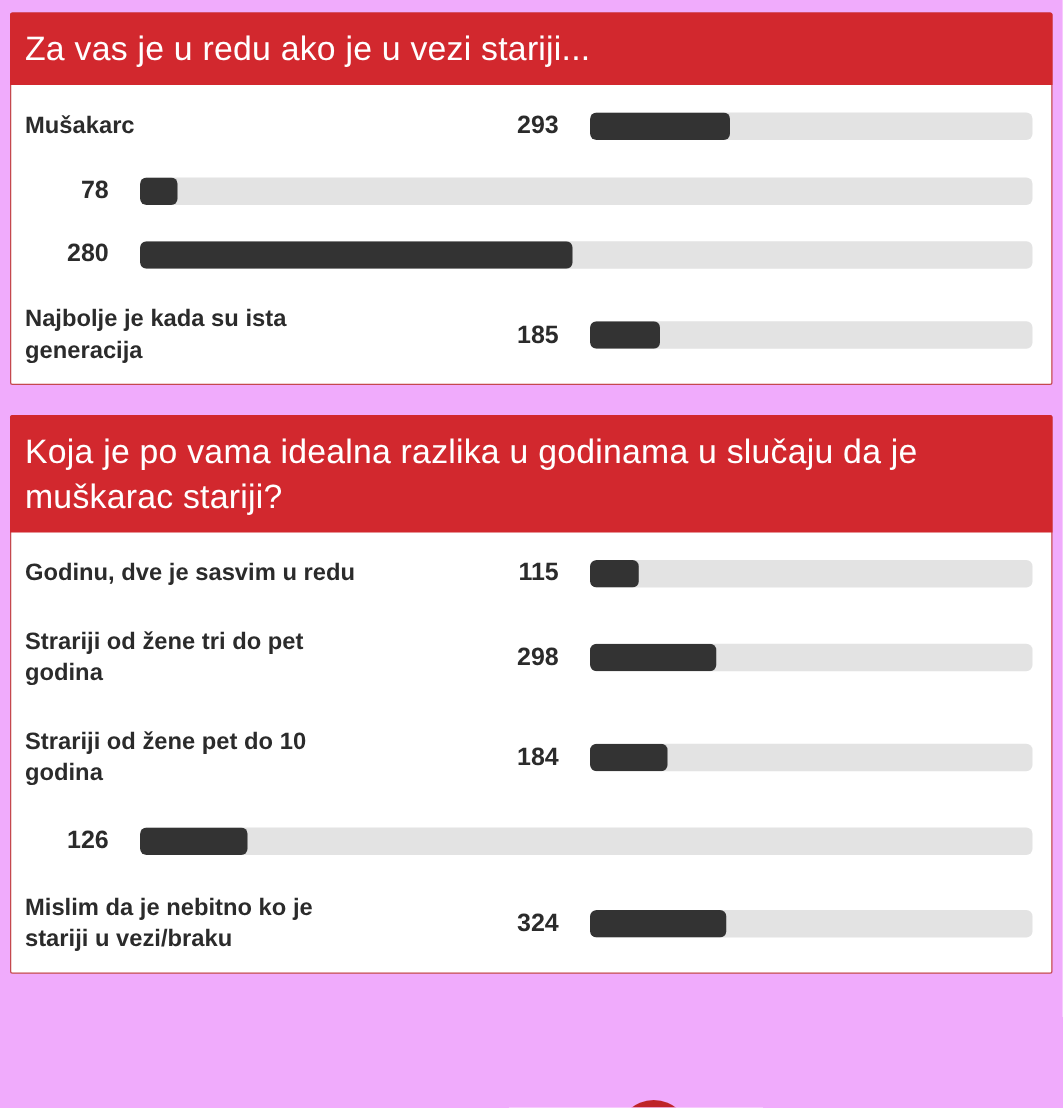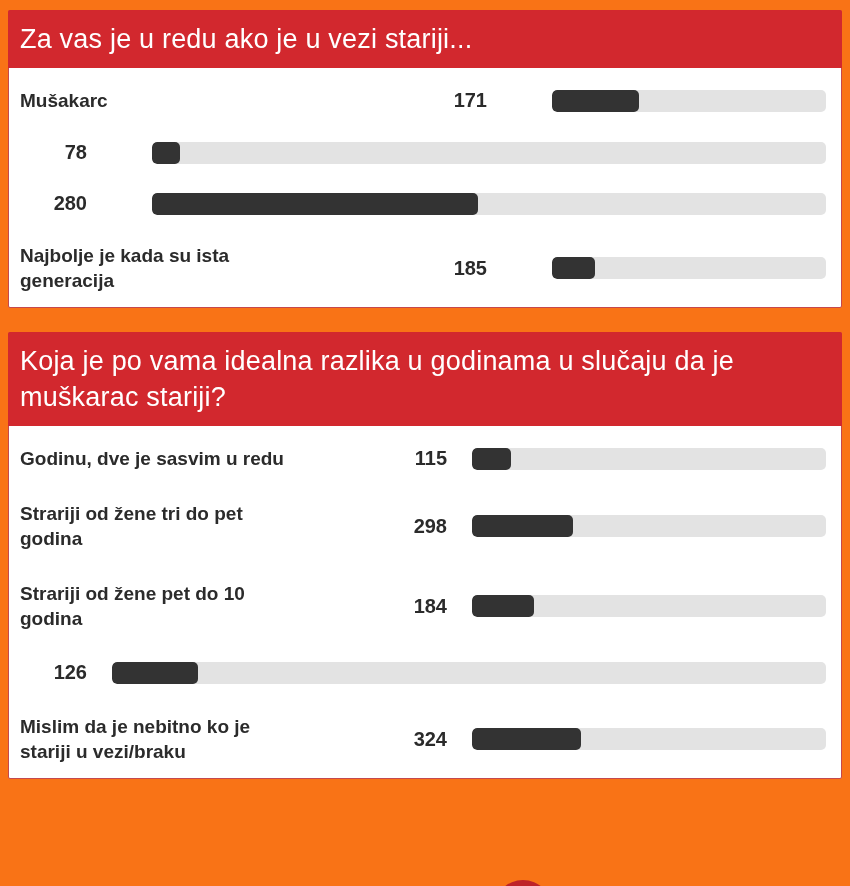--- a/index.html
+++ b/index.html
@@ -1,35 +1,35 @@
 <!DOCTYPE html>
 <html><head>
 <meta charset="utf-8">
 <style>
   html,body { margin:0; padding:0; }
   .page {
-    position:relative; width:850px; height:886px; background:#f97316;
+    position:relative; width:850px; height:886px; background:#f0abfc;
     overflow:hidden; font-family:"Liberation Sans", sans-serif;
   }
   .panel {
     margin:0 8px; border:1px solid #c4484e; border-radius:2px; background:#fff;
   }
   .panel-1 { margin-top:10px; }
   .panel-2 { margin-top:24px; }
   .panel-header {
     background:#d2282e; color:#ffffff; margin:-1px -1px 0 -1px;
     padding:11px 14px 11px 12px; border-radius:2px 2px 0 0;
   }
   .panel-header h2 {
     margin:0; font-size:27px; line-height:36px; font-weight:400;
     white-space:pre-line; letter-spacing:0.2px;
   }
   .panel-body { padding:20px 15px 14px 11px; }
   .row { display:flex; align-items:center; }
-  .panel-1 .row { margin-bottom:28px;gap:40px; }
+  .panel-1 .row { margin-bottom:28px; }
   .panel-2 .row { margin-bottom:30px;justify-content:flex-end; }
   .row:last-child { margin-bottom:0; }
   .opt-label {
     width:360px; flex:0 0 360px; font-size:19px; line-height:25px;
     font-weight:700; color:#2b2b2b; white-space:pre-line;
   }
   .opt-value {
     flex:0 0 67px; width:67px; text-align:right; font-size:20px;
     font-weight:700; color:#2b2b2b; padding-right:25px; box-sizing:content-box;
   }
@@ -49,21 +49,21 @@
 <div class="page">
 
   <section class="panel panel-1">
     <header class="panel-header">
       <h2>Za vas je u redu ako je u vezi stariji...</h2>
     </header>
     <div class="panel-body">
 
       <div class="row">
         <div class="opt-label">Mušakarc</div>
-        <div class="opt-value">171</div>
+        <div class="opt-value">293</div>
         <div class="opt-bar">
           <div class="opt-fill" style="width: 31.7%;"></div>
         </div>
       </div>
 
       <div class="row">
         <div class="opt-value">78</div>
         <div class="opt-bar">
           <div class="opt-fill" style="width: 4.2%;"></div>
         </div>

